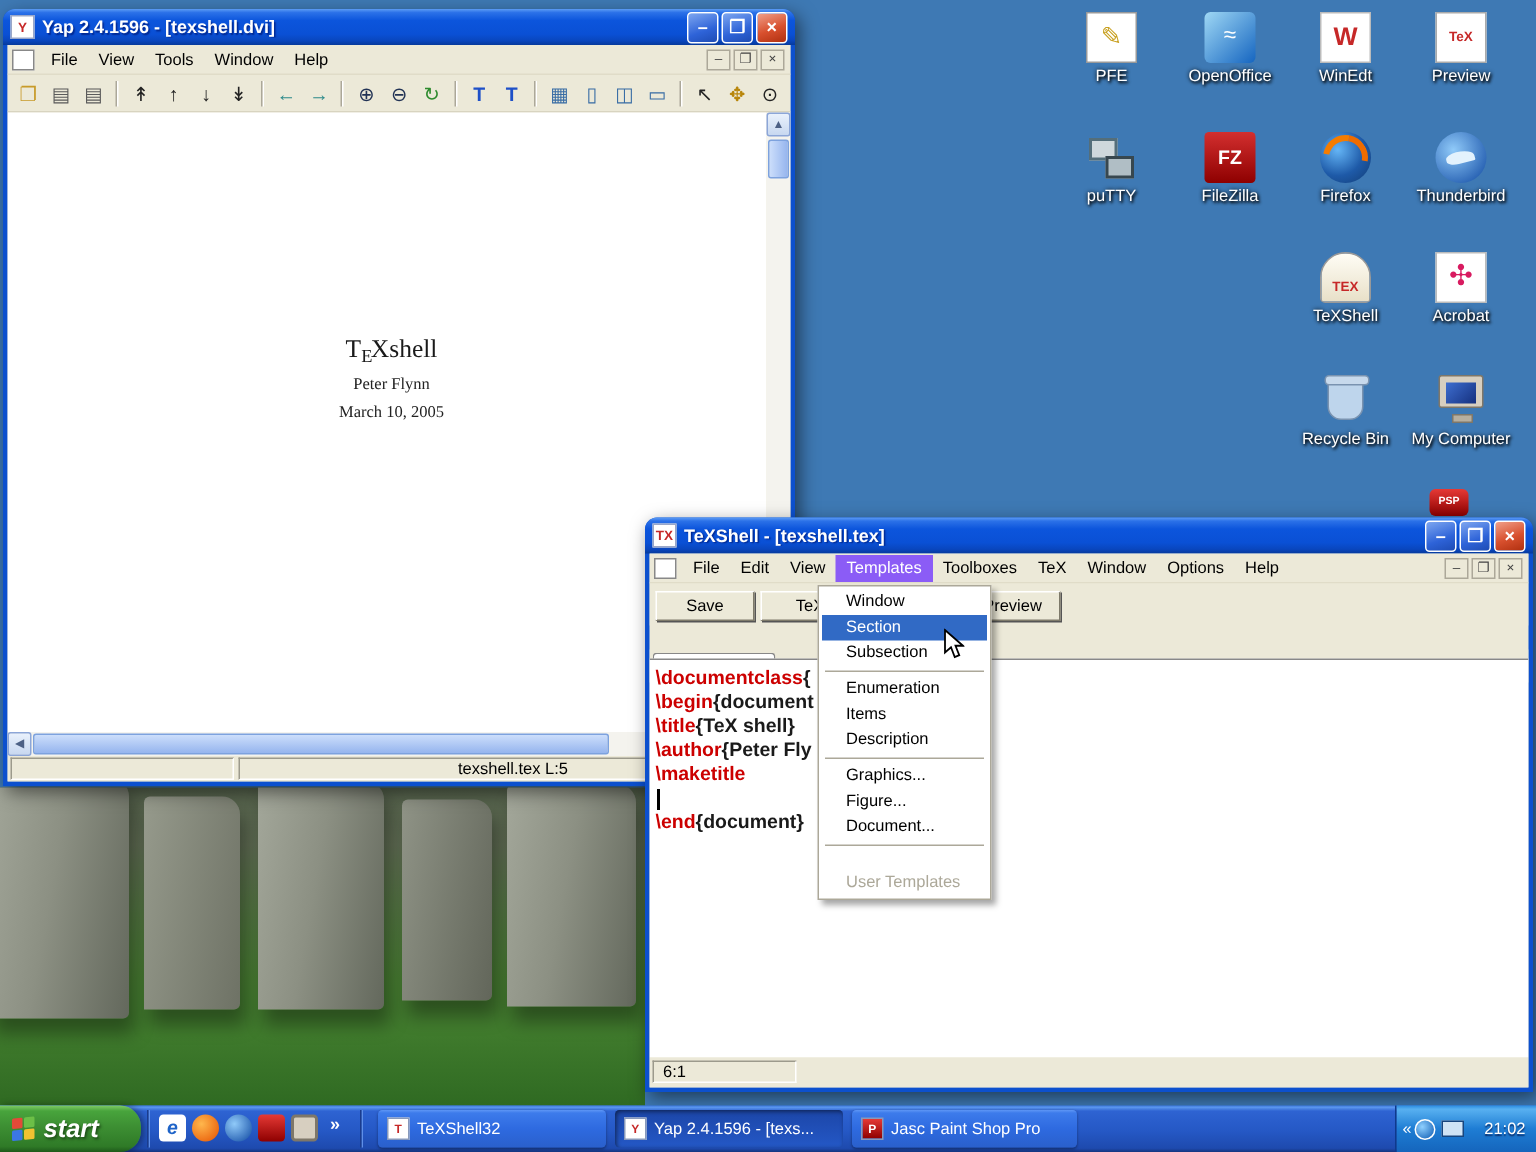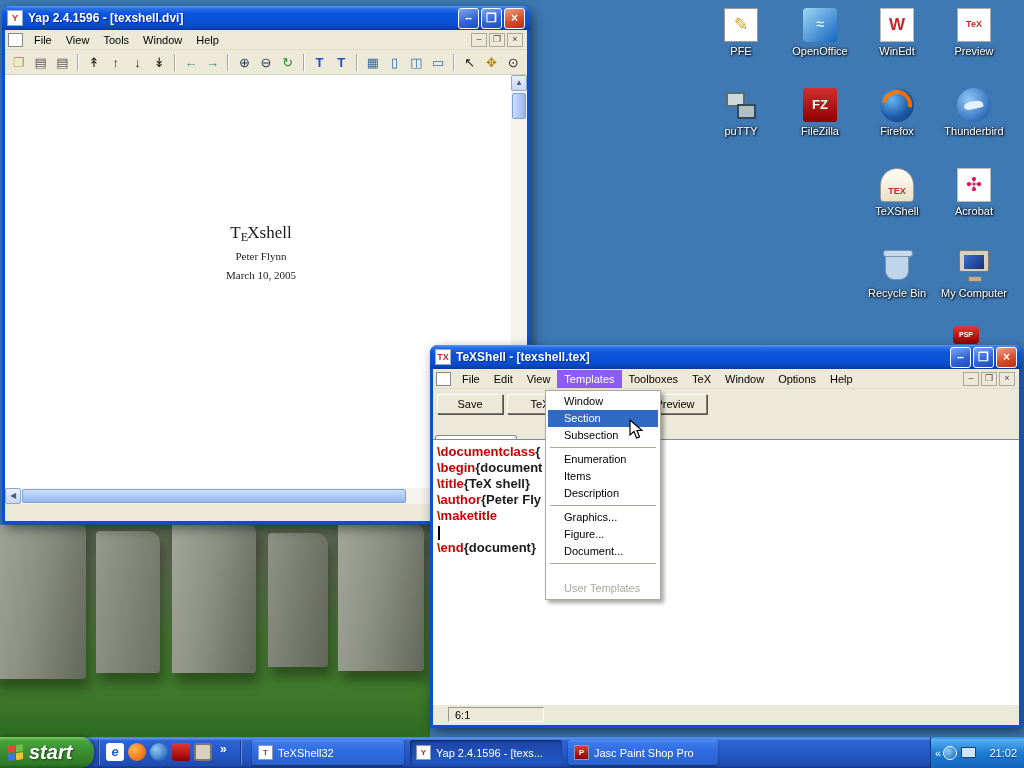--- a/index.html
+++ b/index.html
@@ -99,41 +99,41 @@
   .xbtn { position:absolute; top:5px; height:20px; background:#ECE9D8; border:1px solid; border-color:#fff #7E7A6A #7E7A6A #fff;
     font-size:11px; text-align:center; line-height:18px; box-shadow:1px 1px 0 #555; }
   .tabrow { position:absolute; left:0; right:0; top:64px; height:22px; background:#ECE9D8; }
   .tab { position:absolute; left:2px; top:2px; width:82px; height:20px; background:#fff; border:1px solid #888; border-bottom:none;
     border-radius:3px 3px 0 0; font-size:11px; text-align:center; line-height:19px; }
   .editor { position:absolute; left:0; top:70px; width:586px; height:266px; background:#fff; border-top:1px solid #888; }
   .cline { position:absolute; left:4px; height:16px; font-size:13px; font-weight:bold; white-space:pre; }
   .ccmd { color:#CC0000; }
   .carg { color:#1A1A1A; }
   .caret { position:absolute; left:5px; width:2px; height:14px; background:#000; }
-  .xstatus { position:absolute; left:13px; right:0; top:336px; height:20px; background:#ECE9D8; font-size:11px; }
+  .xstatus { position:absolute; left:0; right:0; top:336px; height:20px; background:#ECE9D8; font-size:11px; }
 
   
   .dropdown { position:absolute; left:112px; top:21px; width:116px; background:#fff; border:1px solid #ACA899;
     box-shadow:3px 3px 4px rgba(0,0,0,.35); padding:2px; z-index:60; font-size:11px; }
   .dd-item { height:17px; line-height:17px; padding-left:16px; white-space:nowrap; }
   .dd-item.sel { background:#316AC5; color:#fff; }
   .dd-item.dis { color:#ACA899;margin-top:16px; }
   .dd-sep { border-top:1px solid #ACA899; margin:3px 2px; height:0; }
   .cursor { position:absolute; left:196px; top:50px; z-index:70; }
 
   
   .taskbar { position:absolute; left:0; top:737px; width:1024px; height:31px; z-index:100;
     background:linear-gradient(180deg,#3A77E0 0%,#5A96EE 4%,#2E63D2 12%,#2558C5 55%,#1E4AAE 92%,#15357F 100%); }
   .startbtn { position:absolute; left:0; top:0; width:94px; height:31px; border-radius:0 14px 14px 0;
     background:linear-gradient(180deg,#7FCB66 0%,#48A43C 12%,#3D8F33 45%,#2F7A27 88%,#1E5A1A 100%);
     box-shadow:2px 0 5px rgba(0,0,0,.4); display:flex; align-items:center; padding-left:8px; gap:5px; }
   .flag { width:16px; height:16px; display:grid; grid-template-columns:7px 7px; grid-template-rows:7px 7px; gap:1px; transform:skewY(-6deg); }
   .flag i { display:block; border-radius:1px; }
   .f1{background:#E24A38}.f2{background:#6CBF47}.f3{background:#3B77E3}.f4{background:#F1C232}
-  .startlabel { color:#fff; font-weight:bold; font-style:italic; font-size:20px; text-shadow:1px 1px 2px #1B4716; }
+  .startlabel { color:#fff; font-weight:bold; font-style:italic; font-size:17px; text-shadow:1px 1px 2px #1B4716; }
   .ql { position:absolute; top:6px; width:18px; height:18px; border-radius:3px; }
   .ql-ie { background:#fff; color:#1E63C8; font-size:13px; font-weight:bold; font-style:italic; text-align:center; line-height:17px; }
   .ql-ff { background:radial-gradient(circle at 35% 35%,#FFB74D,#E65100); border-radius:50%; }
   .ql-tb { background:radial-gradient(circle at 35% 35%,#90CAF9,#0D47A1); border-radius:50%; }
   .ql-psp { background:linear-gradient(#E53935,#8E0000); }
   .ql-desk { background:#D7CFC0; border:2px solid #7E7769; }
   .ql-chev { position:absolute; top:5px; color:#fff; font-size:12px; font-weight:bold; }
   .qdiv { position:absolute; top:3px; width:2px; height:25px; border-left:1px solid #1B3C8C; border-right:1px solid #5E8FE8; }
   .task { position:absolute; top:3px; height:25px; border-radius:3px; color:#fff; font-size:11px; display:flex; align-items:center; gap:5px;
     padding:0 6px; background:linear-gradient(180deg,#5E96F5 0%,#3D7BEB 8%,#2E6AE0 50%,#2A60CC 100%); box-shadow:0 1px 2px rgba(0,0,0,.4);
@@ -301,20 +301,24 @@
       <div class="vscroll">
         <div class="sbtn" style="left:0;top:0">▲</div>
         <div class="sthumb" style="left:1px;top:18px;width:14px;height:26px"></div>
         <div class="sbtn" style="left:0;bottom:0">▼</div>
       </div>
       <div class="hscroll">
         <div class="sbtn" style="left:0;top:0">◀</div>
         <div class="sthumb hthumb" style="left:17px;top:1px;width:384px;height:14px"></div>
         <div class="sbtn" style="right:0;top:0">▶</div>
       </div>
+      <div class="ystatus">
+        <div class="sp" style="left:2px;width:149px"></div>
+        <div class="sp" style="left:154px;width:366px;text-align:center">texshell.tex L:5</div>
+      </div>
     </div>
   </div>
 
   <div class="win" id="texshell">
     <div class="tbar">
       <div class="tico">TX</div>
       <div class="ttext">TeXShell - [texshell.tex]</div>
       <div class="cbtns">
         <div class="cbtn">–</div>
         <div class="cbtn">❐</div>

